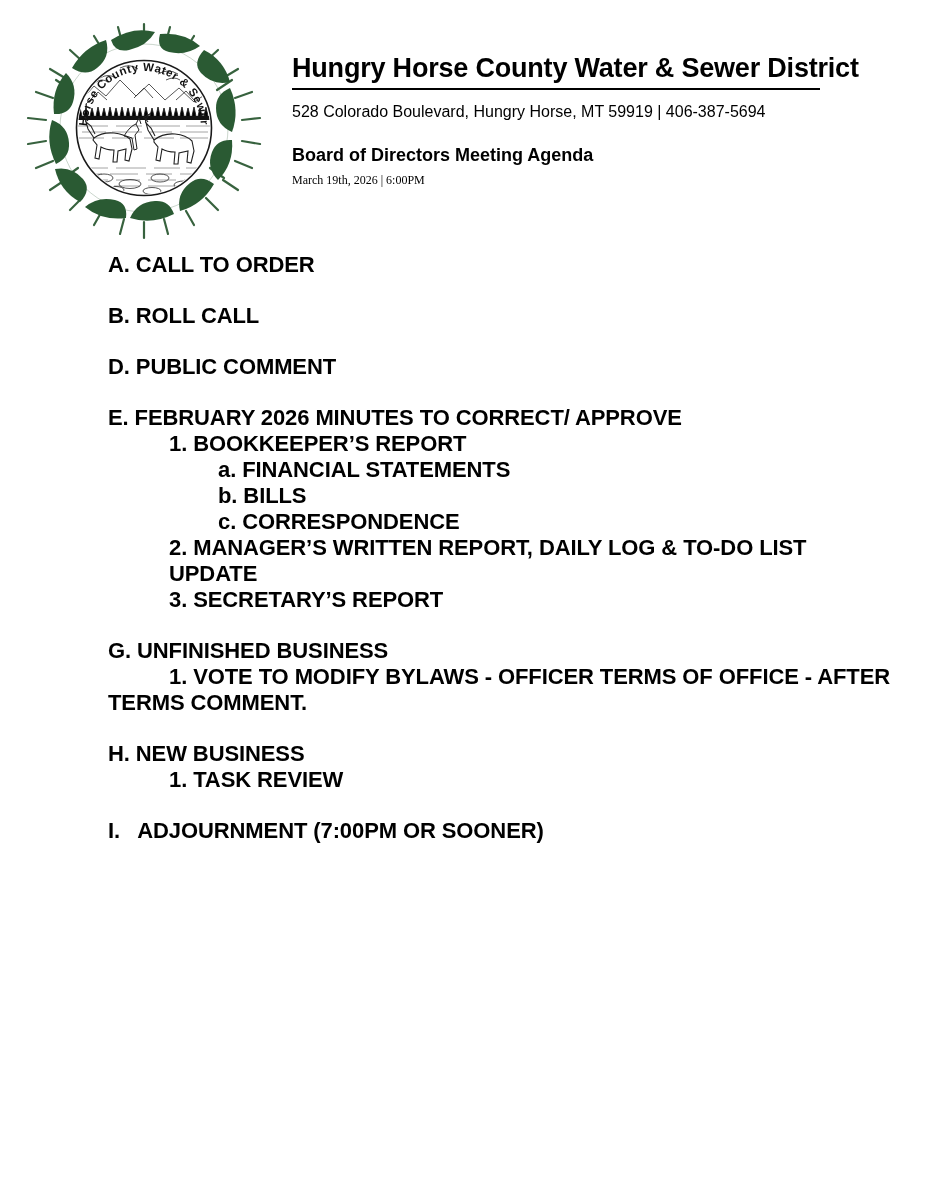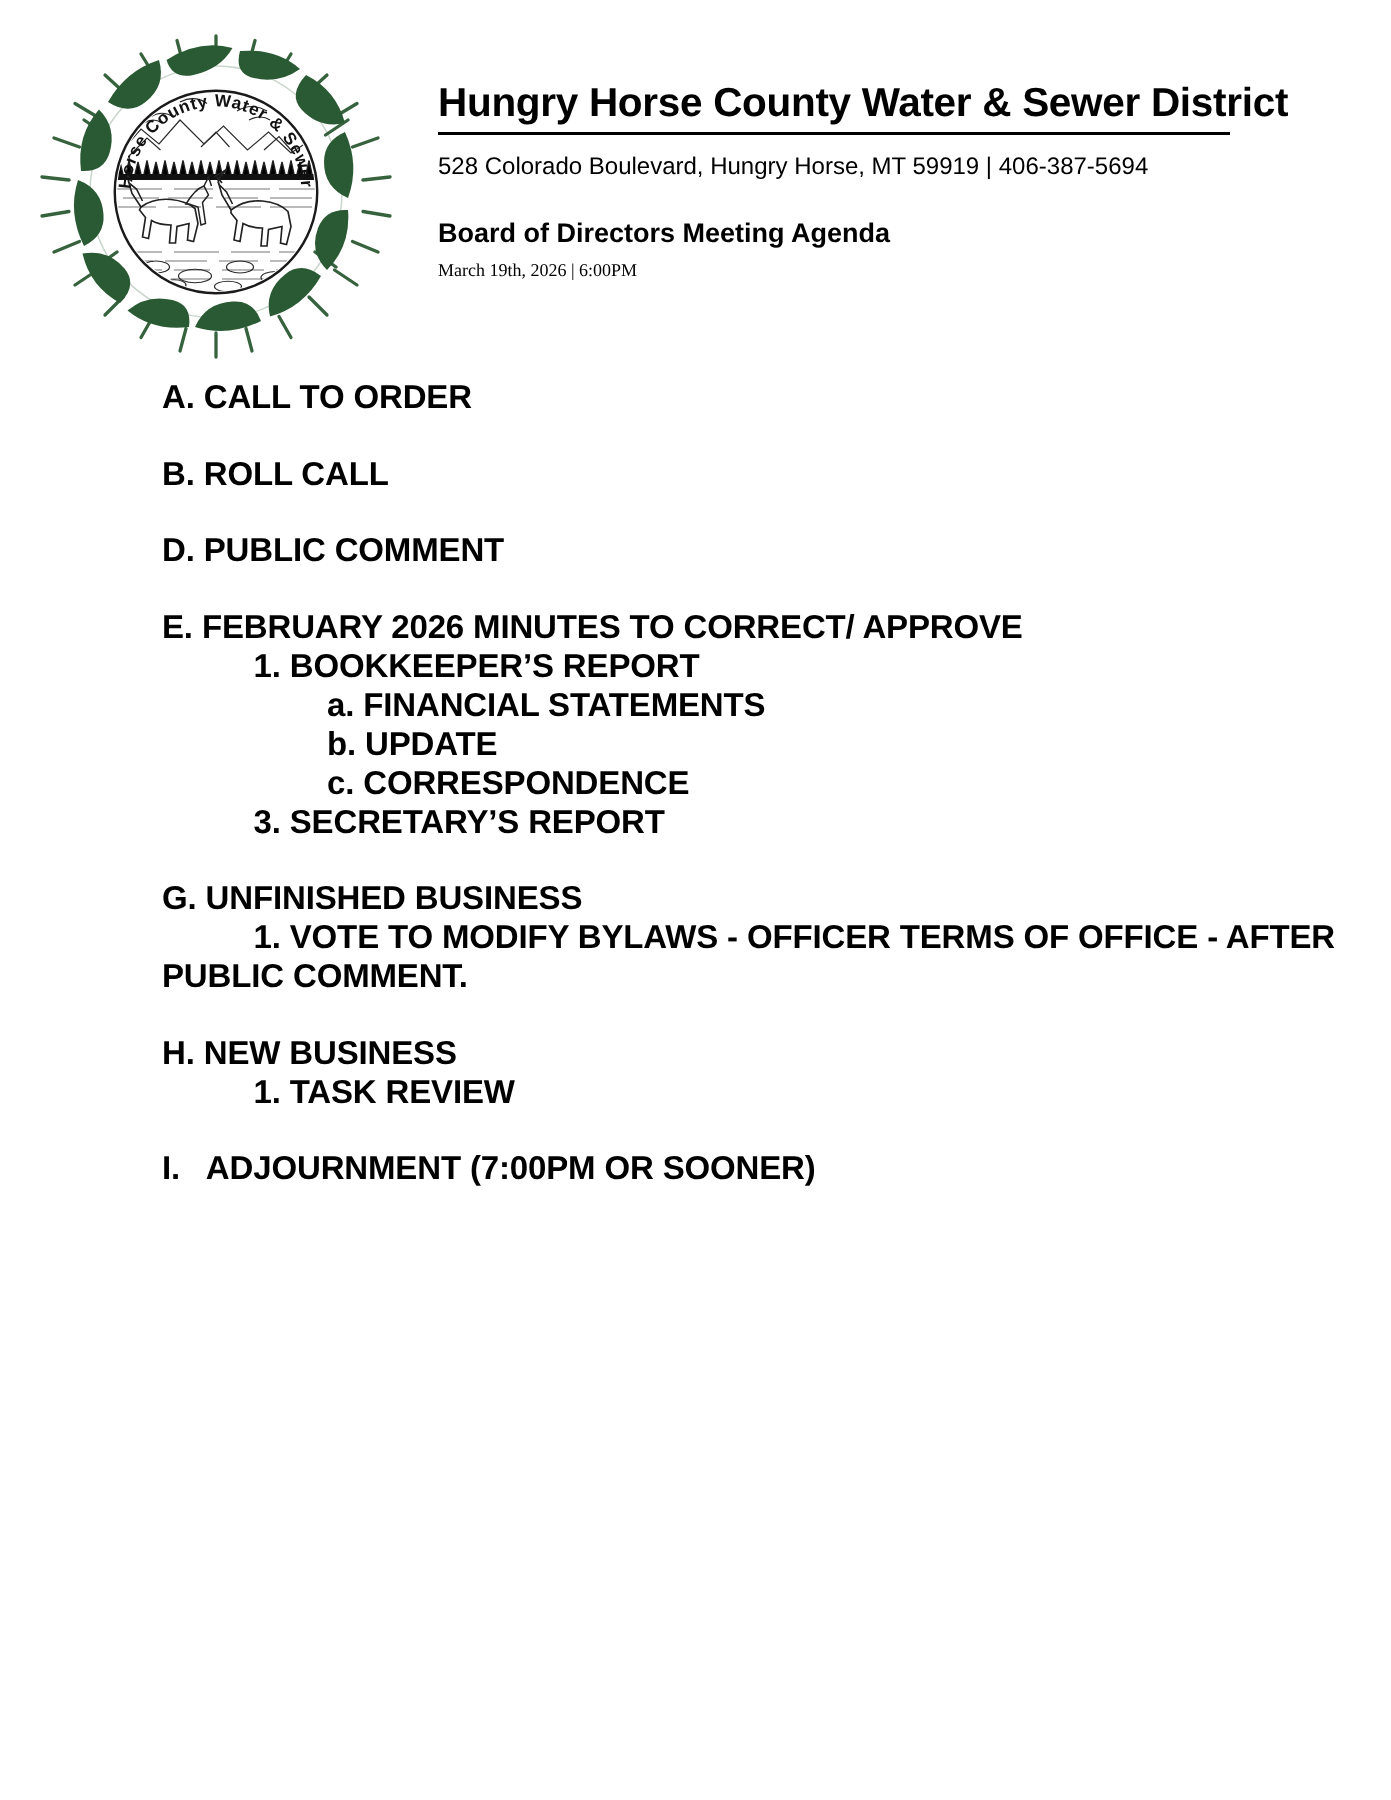--- a/index.html
+++ b/index.html
@@ -226,24 +226,25 @@
     <div class="meeting-datetime">March 19th, 2026 | 6:00PM</div>
   </div>
 
   <div class="agenda" id="agenda-list">
       <div class="line lvl0 gap-none">A. CALL TO ORDER</div>
       <div class="line lvl0 gap-lg">B. ROLL CALL</div>
       <div class="line lvl0 gap-lg">D. PUBLIC COMMENT</div>
       <div class="line lvl0 gap-lg">E. FEBRUARY 2026 MINUTES TO CORRECT/ APPROVE</div>
       <div class="line lvl1 gap-none">1. BOOKKEEPER’S REPORT</div>
       <div class="line lvl2 gap-none">a. FINANCIAL STATEMENTS</div>
-      <div class="line lvl2 gap-none">b. UPDATE</div>
+      <div class="line lvl2 gap-none">b. BILLS</div>
       <div class="line lvl2 gap-none">c. CORRESPONDENCE</div>
+      <div class="line lvl1 gap-none">2. MANAGER’S WRITTEN REPORT, DAILY LOG &amp; TO-DO LIST UPDATE</div>
       <div class="line lvl1 gap-none">3. SECRETARY’S REPORT</div>
       <div class="line lvl0 gap-lg">G. UNFINISHED BUSINESS</div>
       <div class="line lvl1 gap-none">1. VOTE TO MODIFY BYLAWS - OFFICER TERMS OF OFFICE - AFTER</div>
-      <div class="line lvl0 gap-none">PUBLIC COMMENT.</div>
+      <div class="line lvl0 gap-none">TERMS COMMENT.</div>
       <div class="line lvl0 gap-lg">H. NEW BUSINESS</div>
       <div class="line lvl1 gap-none">1. TASK REVIEW</div>
       <div class="line lvl0 gap-lg">I.   ADJOURNMENT (7:00PM OR SOONER)</div>
     </div>
 
 </div>
 
 </body></html>

